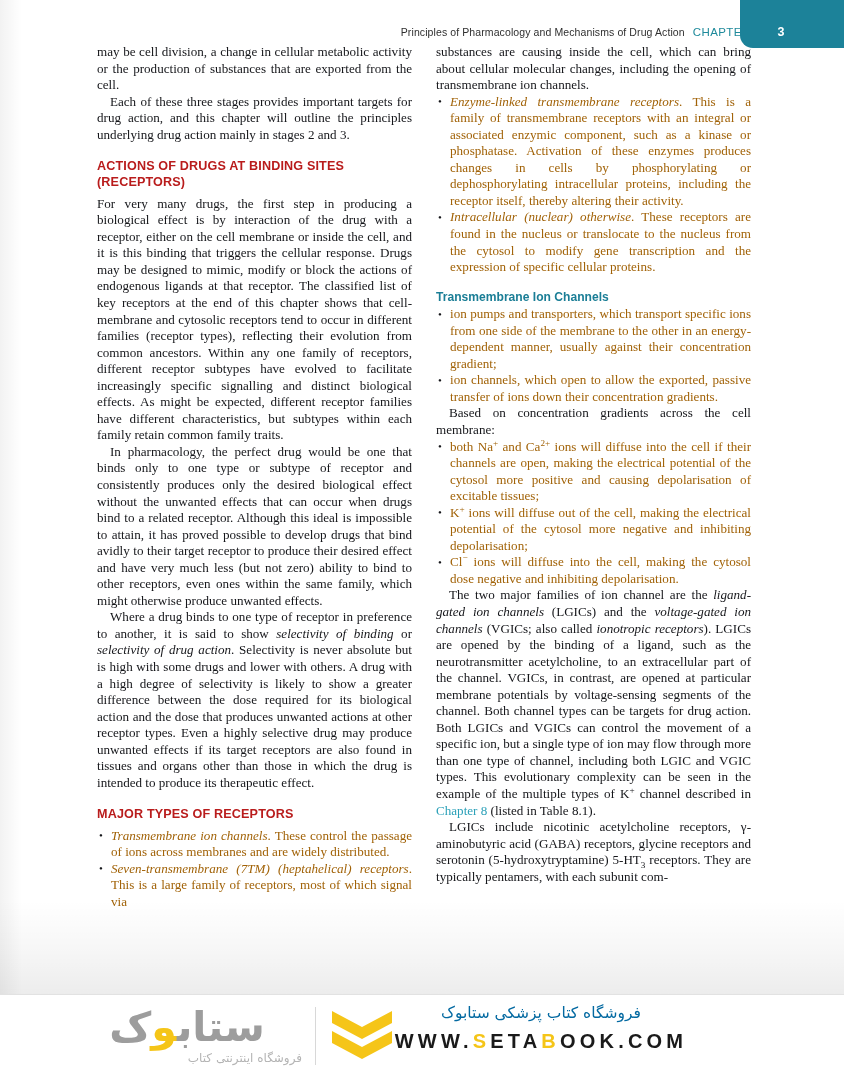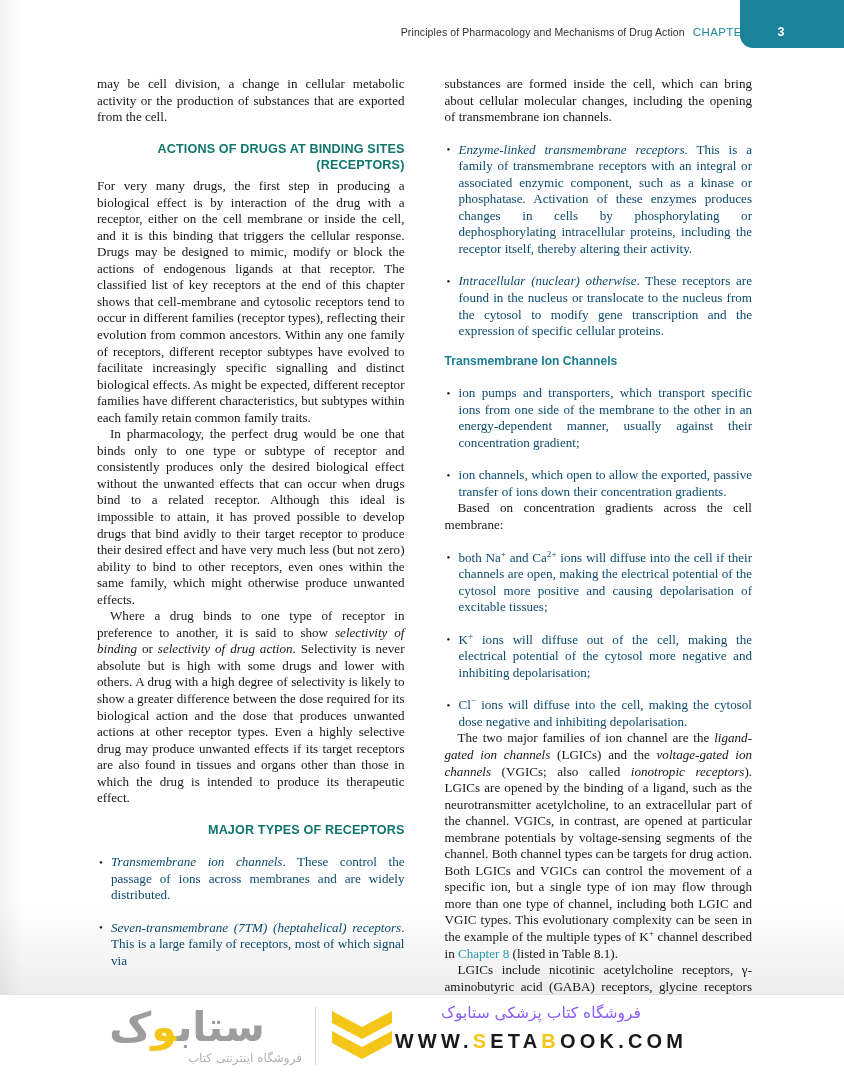--- a/index.html
+++ b/index.html
@@ -74,25 +74,25 @@
     color: #ffffff;
     font-family: "Liberation Sans", sans-serif;
     font-size: 12.5px;
     font-weight: bold;
   }
 
   
   .columns {
     position: absolute;
     left: 97px;
-    top: 76px;
+    top: 44px;
     width: 655px;
     height: 925px;
     display: flex;
-    gap: 40px;
+    gap: 24px;
   }
   .col {
     width: 315px;
     box-sizing: border-box;
   }
 
   
   p.body {
     margin: 0;
     font-family: "Liberation Serif", serif;
@@ -105,24 +105,23 @@
   }
   p.body.noindent { text-indent: 0; }
 
   
   h2.major {
     margin: 15px 0 5px 0;
     font-family: "Liberation Sans", sans-serif;
     font-size: 12.6px;
     font-weight: bold;
     line-height: 16.2px;
-    color: #0f766e;
+    color: #b91c1c;
     letter-spacing: 0.15px;
     text-transform: none;
-    text-align: right;
   }
 
   h3.sub {
     margin: 14px 0 1px 0;
     font-family: "Liberation Sans", sans-serif;
     font-size: 12.1px;
     font-weight: bold;
     line-height: 15.5px;
     color: #1b7e96;
   }
@@ -133,22 +132,21 @@
     padding: 0;
     list-style: none;
   }
   ul.bul > li {
     position: relative;
     padding-left: 14px;
     font-family: "Liberation Serif", serif;
     font-size: 13.1px;
     line-height: 16.55px;
     text-align: justify;
-    color: #0c4a6e;
-    margin-top: 16px;
+    color: #a16207;
   }
   ul.bul > li::before {
     content: "\2022";
     position: absolute;
     left: 2px;
     top: -0.5px;
     font-size: 11px;
     color: #15161a;
   }
   ul.bul.tight > li { margin-bottom: 0px; }
@@ -248,21 +246,21 @@
     right: 44px;
     top: 6px;
     width: 420px;
     text-align: center;
   }
   .brand-fa {
     direction: rtl;
     font-family: "DejaVu Sans", sans-serif;
     font-size: 15.5px;
     line-height: 24px;
-    color: #8b5cf6;
+    color: #0369a1;
     white-space: nowrap;
   }
   .brand-url {
     margin-top: 5px;
     font-family: "Liberation Sans", sans-serif;
     font-size: 20px;
     font-weight: bold;
     letter-spacing: 4.2px;
     color: #1a1a1a;
     white-space: nowrap;
@@ -280,41 +278,42 @@
 
   <div class="folio-tab">
     <div class="folio-num">3</div>
   </div>
 
   <div class="columns">
 
     <div class="col">
 
       <p class="body noindent">may be cell division, a change in cellular metabolic activity or the production of substances that are exported from the cell.</p>
+      <p class="body">Each of these three stages provides important targets for drug action, and this chapter will outline the principles underlying drug action mainly in stages 2 and 3.</p>
 
       <h2 class="major">ACTIONS OF DRUGS AT BINDING SITES (RECEPTORS)</h2>
 
       <p class="body noindent">For very many drugs, the first step in producing a biological effect is by interaction of the drug with a receptor, either on the cell membrane or inside the cell, and it is this binding that triggers the cellular response. Drugs may be designed to mimic, modify or block the actions of endogenous ligands at that receptor. The classified list of key receptors at the end of this chapter shows that cell-membrane and cytosolic receptors tend to occur in different families (receptor types), reflecting their evolution from common ancestors. Within any one family of receptors, different receptor subtypes have evolved to facilitate increasingly specific signalling and distinct biological effects. As might be expected, different receptor families have different characteristics, but subtypes within each family retain common family traits.</p>
       <p class="body">In pharmacology, the perfect drug would be one that binds only to one type or subtype of receptor and consistently produces only the desired biological effect without the unwanted effects that can occur when drugs bind to a related receptor. Although this ideal is impossible to attain, it has proved possible to develop drugs that bind avidly to their target receptor to produce their desired effect and have very much less (but not zero) ability to bind to other receptors, even ones within the same family, which might otherwise produce unwanted effects.</p>
 
       <p class="body"><span>Where a drug binds to one type of receptor in preference to another, it is said to show </span><em class="it">selectivity of binding</em><span> or </span><em class="it">selectivity of drug action</em><span>. Selectivity is never absolute but is high with some drugs and lower with others. A drug with a high degree of selectivity is likely to show a greater difference between the dose required for its biological action and the dose that produces unwanted actions at other receptor types. Even a highly selective drug may produce unwanted effects if its target receptors are also found in tissues and organs other than those in which the drug is intended to produce its therapeutic effect.</span></p>
 
       <h2 class="major">MAJOR TYPES OF RECEPTORS</h2>
 
 
       <ul class="bul tight">
         <li><em class="it">Transmembrane ion channels</em><span>. These control the passage of ions across membranes and are widely distributed.</span></li>
         <li><em class="it">Seven-transmembrane (7TM) (heptahelical) receptors</em><span>. This is a large family of receptors, most of which signal via</span></li>
       </ul>
 
     </div>
 
     <div class="col">
 
-      <p class="body noindent">substances are formed inside the cell, which can bring about cellular molecular changes, including the opening of transmembrane ion channels.</p>
+      <p class="body noindent">substances are causing inside the cell, which can bring about cellular molecular changes, including the opening of transmembrane ion channels.</p>
 
       <ul class="bul tight">
         <li><em class="it">Enzyme-linked transmembrane receptors</em><span>. This is a family of transmembrane receptors with an integral or associated enzymic component, such as a kinase or phosphatase. Activation of these enzymes produces changes in cells by phosphorylating or dephosphorylating intracellular proteins, including the receptor itself, thereby altering their activity.</span></li>
         <li><em class="it">Intracellular (nuclear) otherwise</em><span>. These receptors are found in the nucleus or translocate to the nucleus from the cytosol to modify gene transcription and the expression of specific cellular proteins.</span></li>
       </ul>
 
       <h3 class="sub">Transmembrane Ion Channels</h3>
 
 
       <ul class="bul tight">

